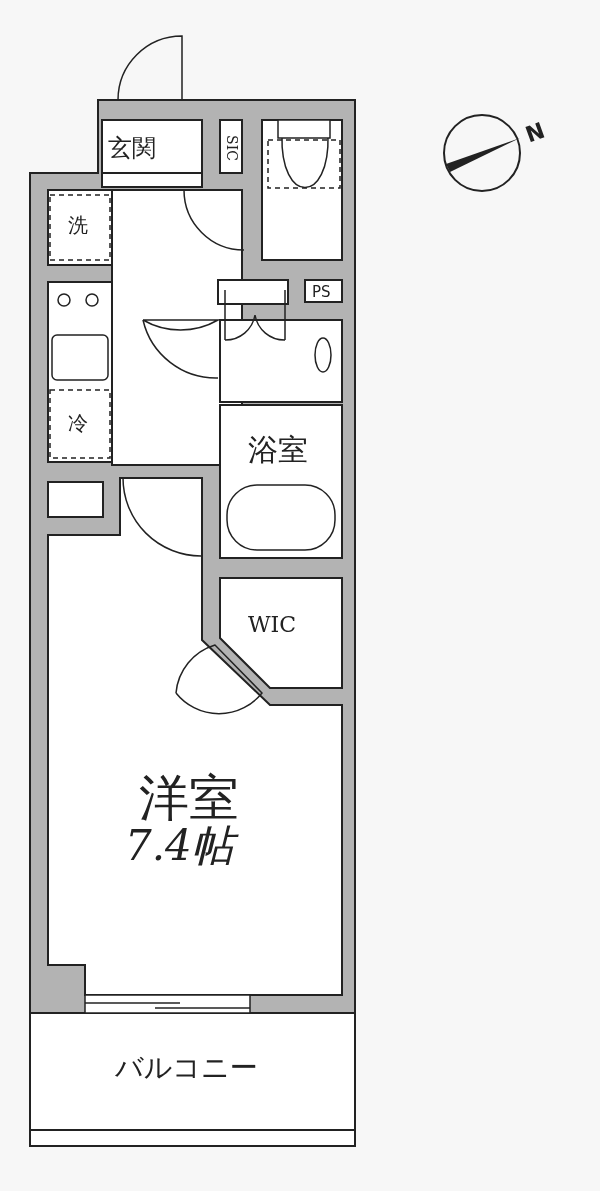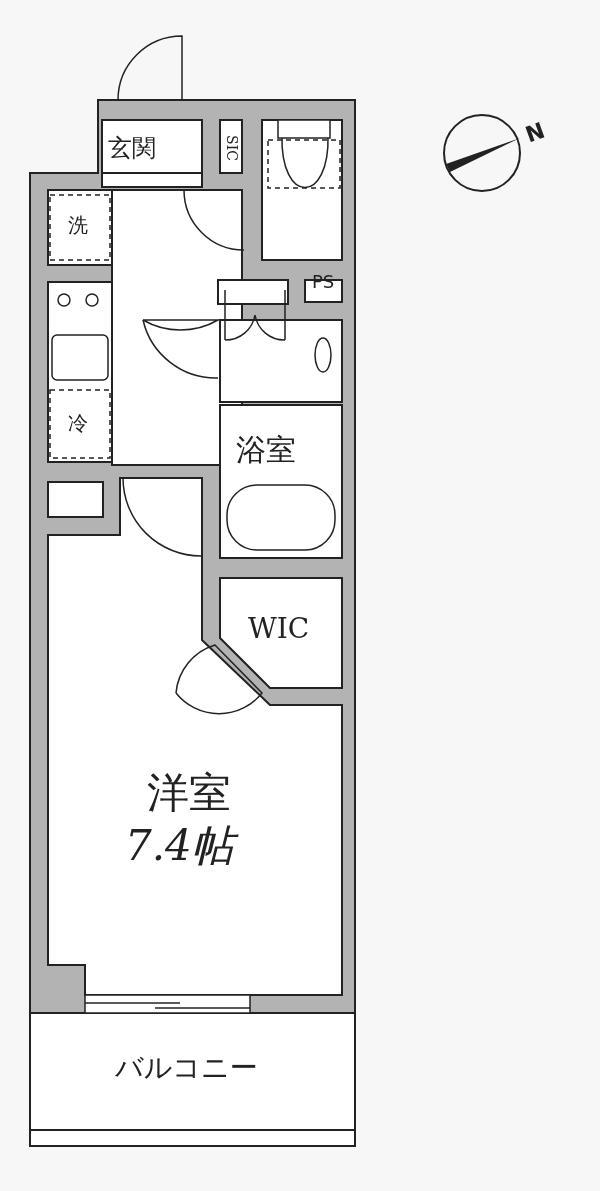--- a/index.html
+++ b/index.html
@@ -86,19 +86,19 @@
   <g>
     <circle cx="482" cy="153" r="38" fill="none" stroke="#222" stroke-width="2"></circle>
     <path d="M446,164 L520,138 L450,172 Z" fill="#222"></path>
   </g>
 </svg>
 
 <div class="lbl" style="left:108px;top:132px;font-size:24px;">玄関</div>
 <div class="lbl" style="left:219px;top:140px;font-size:14px;transform:rotate(90deg);">SIC</div>
 <div class="lbl" style="left:68px;top:212px;font-size:20px;">洗</div>
 <div class="lbl" style="left:68px;top:410px;font-size:20px;">冷</div>
-<div class="lbl" style="left:312px;top:271px;font-size:18px;font-family:'DejaVu Sans',sans-serif;">PS</div>
-<div class="lbl" style="left:236px;top:430px;font-size:30px;">浴室</div>
-<div class="lbl" style="left:248px;top:612px;font-size:28px;">WIC</div>
-<div class="lbl" style="left:147px;top:765px;font-size:42px;font-family:Liberation Mono, monospace;">洋室</div>
+<div class="lbl" style="left:312px;top:283px;font-size:15px;font-family:'DejaVu Sans',sans-serif;">PS</div>
+<div class="lbl" style="left:248px;top:430px;font-size:30px;">浴室</div>
+<div class="lbl" style="left:248px;top:612px;font-size:22px;">WIC</div>
+<div class="lbl" style="left:139px;top:765px;font-size:50px;font-family:Liberation Mono, monospace;">洋室</div>
 <div class="lbl" style="left:125px;top:818px;font-size:42px;font-style:italic;">7.4帖</div>
 <div class="lbl" style="left:115px;top:1049px;font-size:28px;font-family:'DejaVu Sans',sans-serif;">バルコニー</div>
 <div class="lbl" style="left:526px;top:120px;font-size:22px;font-family:'DejaVu Sans',sans-serif;font-weight:bold;transform:rotate(-20deg);">N</div>
 
 </body></html>

